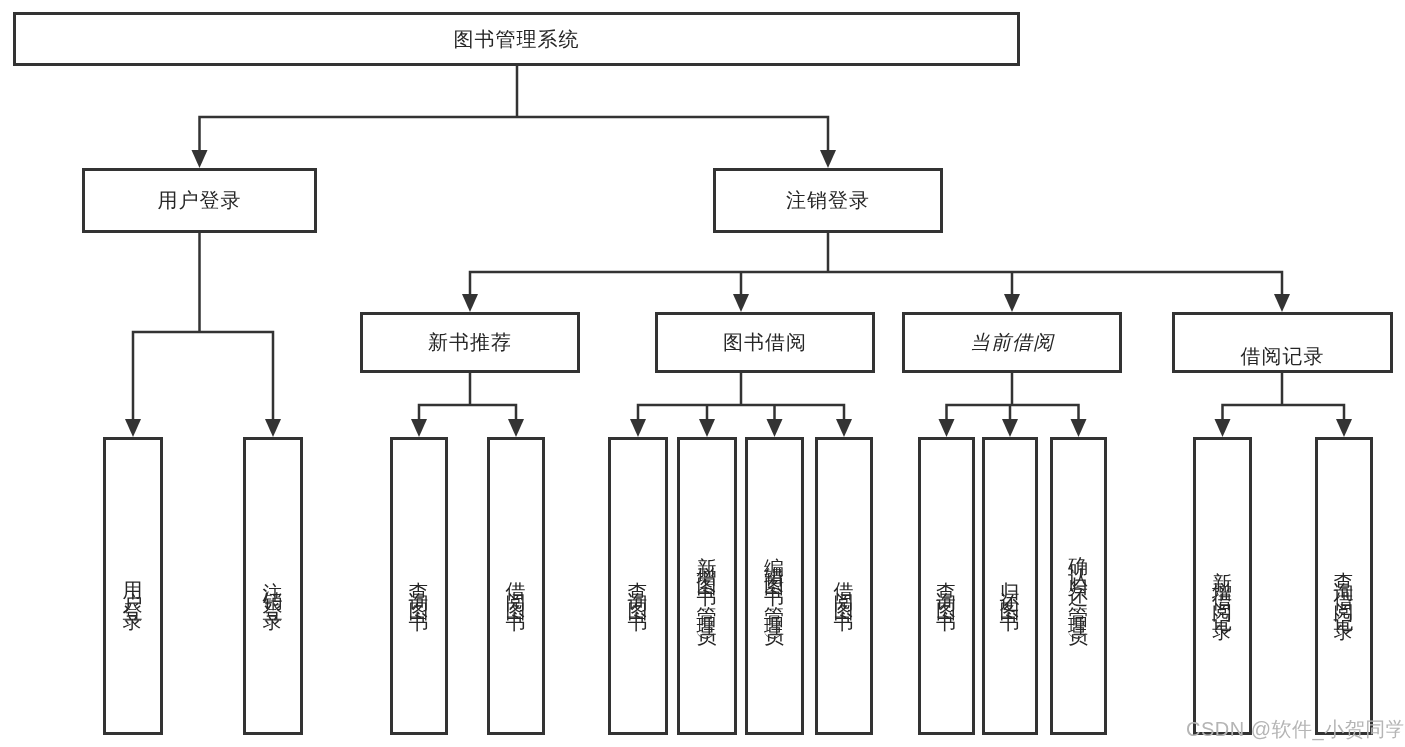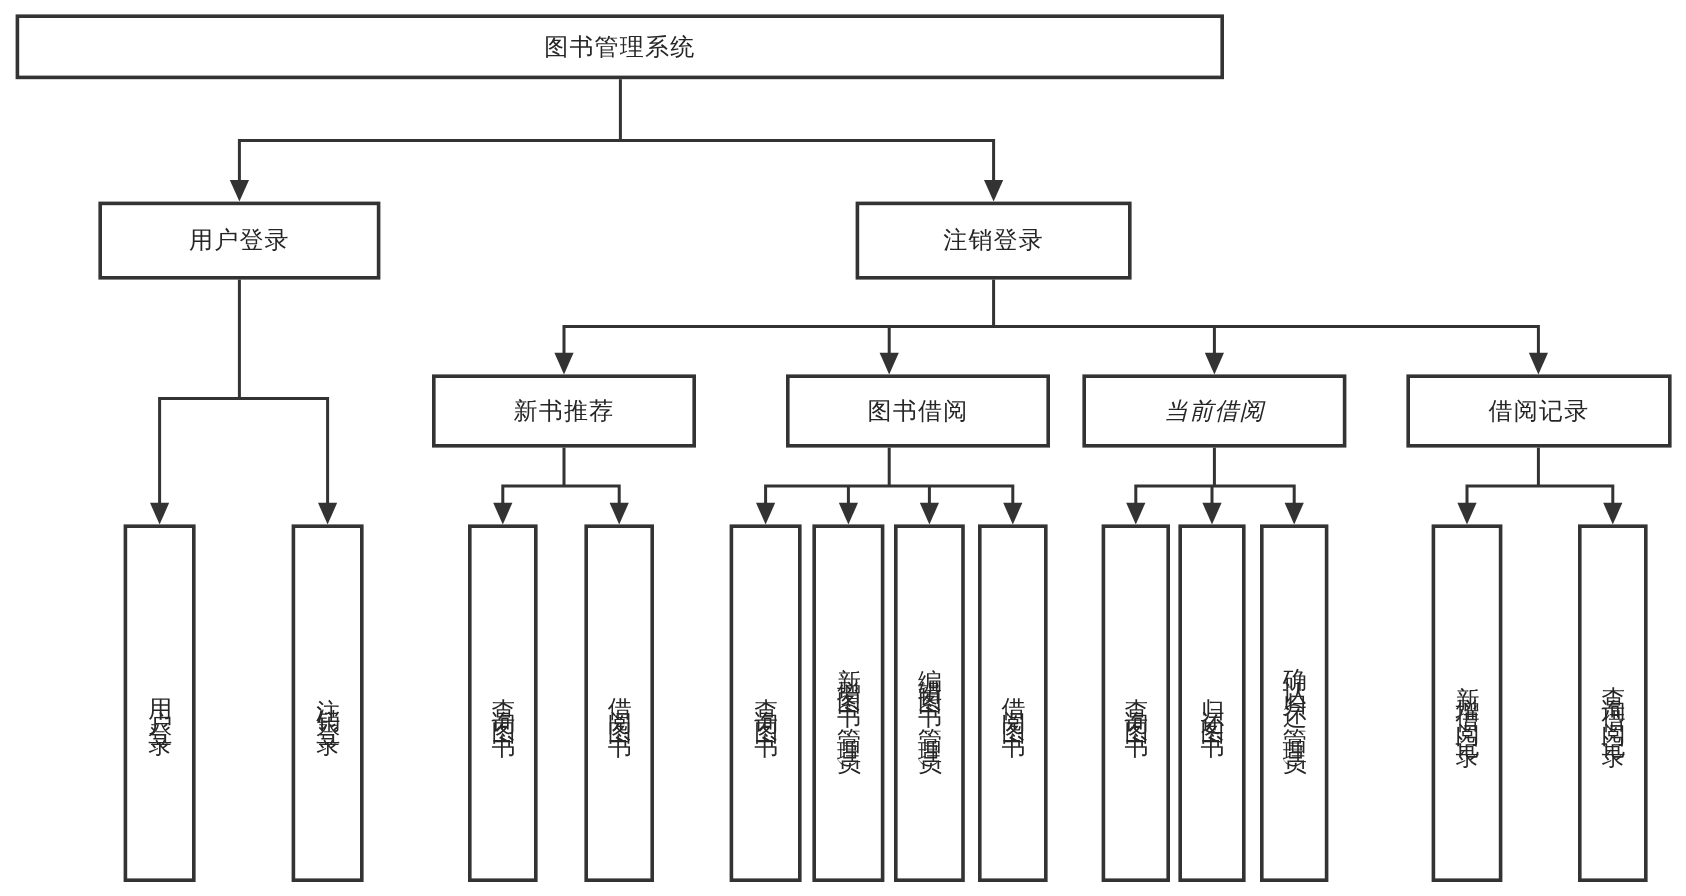--- a/index.html
+++ b/index.html
@@ -104,21 +104,21 @@
 
   <div class="node" style="left:360px;top:312px;width:220px;height:61px;">
     <span class="hlabel">新书推荐</span>
   </div>
   <div class="node" style="left:631px;top:312px;width:220px;height:61px;margin-left:24px;">
     <span class="hlabel">图书借阅</span>
   </div>
   <div class="node" style="left:902px;top:312px;width:220px;height:61px;font-style:italic;">
     <span class="hlabel">当前借阅</span>
   </div>
-  <div class="node" style="left:1172px;top:312px;width:221px;height:61px;">
+  <div class="node" style="left:1172px;top:312px;width:221px;height:61px;align-items:flex-end;">
     <span class="hlabel">借阅记录</span>
   </div>
 
   <div class="node leaf" style="left:103px;top:437px;width:60px;height:298px;">
     <span class="vlabel">用户登录</span>
   </div>
   <div class="node leaf" style="left:243px;top:437px;width:60px;height:298px;">
     <span class="vlabel">注销登录</span>
   </div>
 
@@ -152,14 +152,15 @@
     <span class="vlabel">确认归还（管理员）</span>
   </div>
 
   <div class="node leaf" style="left:1193px;top:437px;width:59px;height:298px;">
     <span class="vlabel">新增借阅记录</span>
   </div>
   <div class="node leaf" style="left:1315px;top:437px;width:58px;height:298px;">
     <span class="vlabel">查询借阅记录</span>
   </div>
 
+  <div id="watermark">CSDN @软件_小贺同学</div>
 
 </div>
 
 </body></html>

